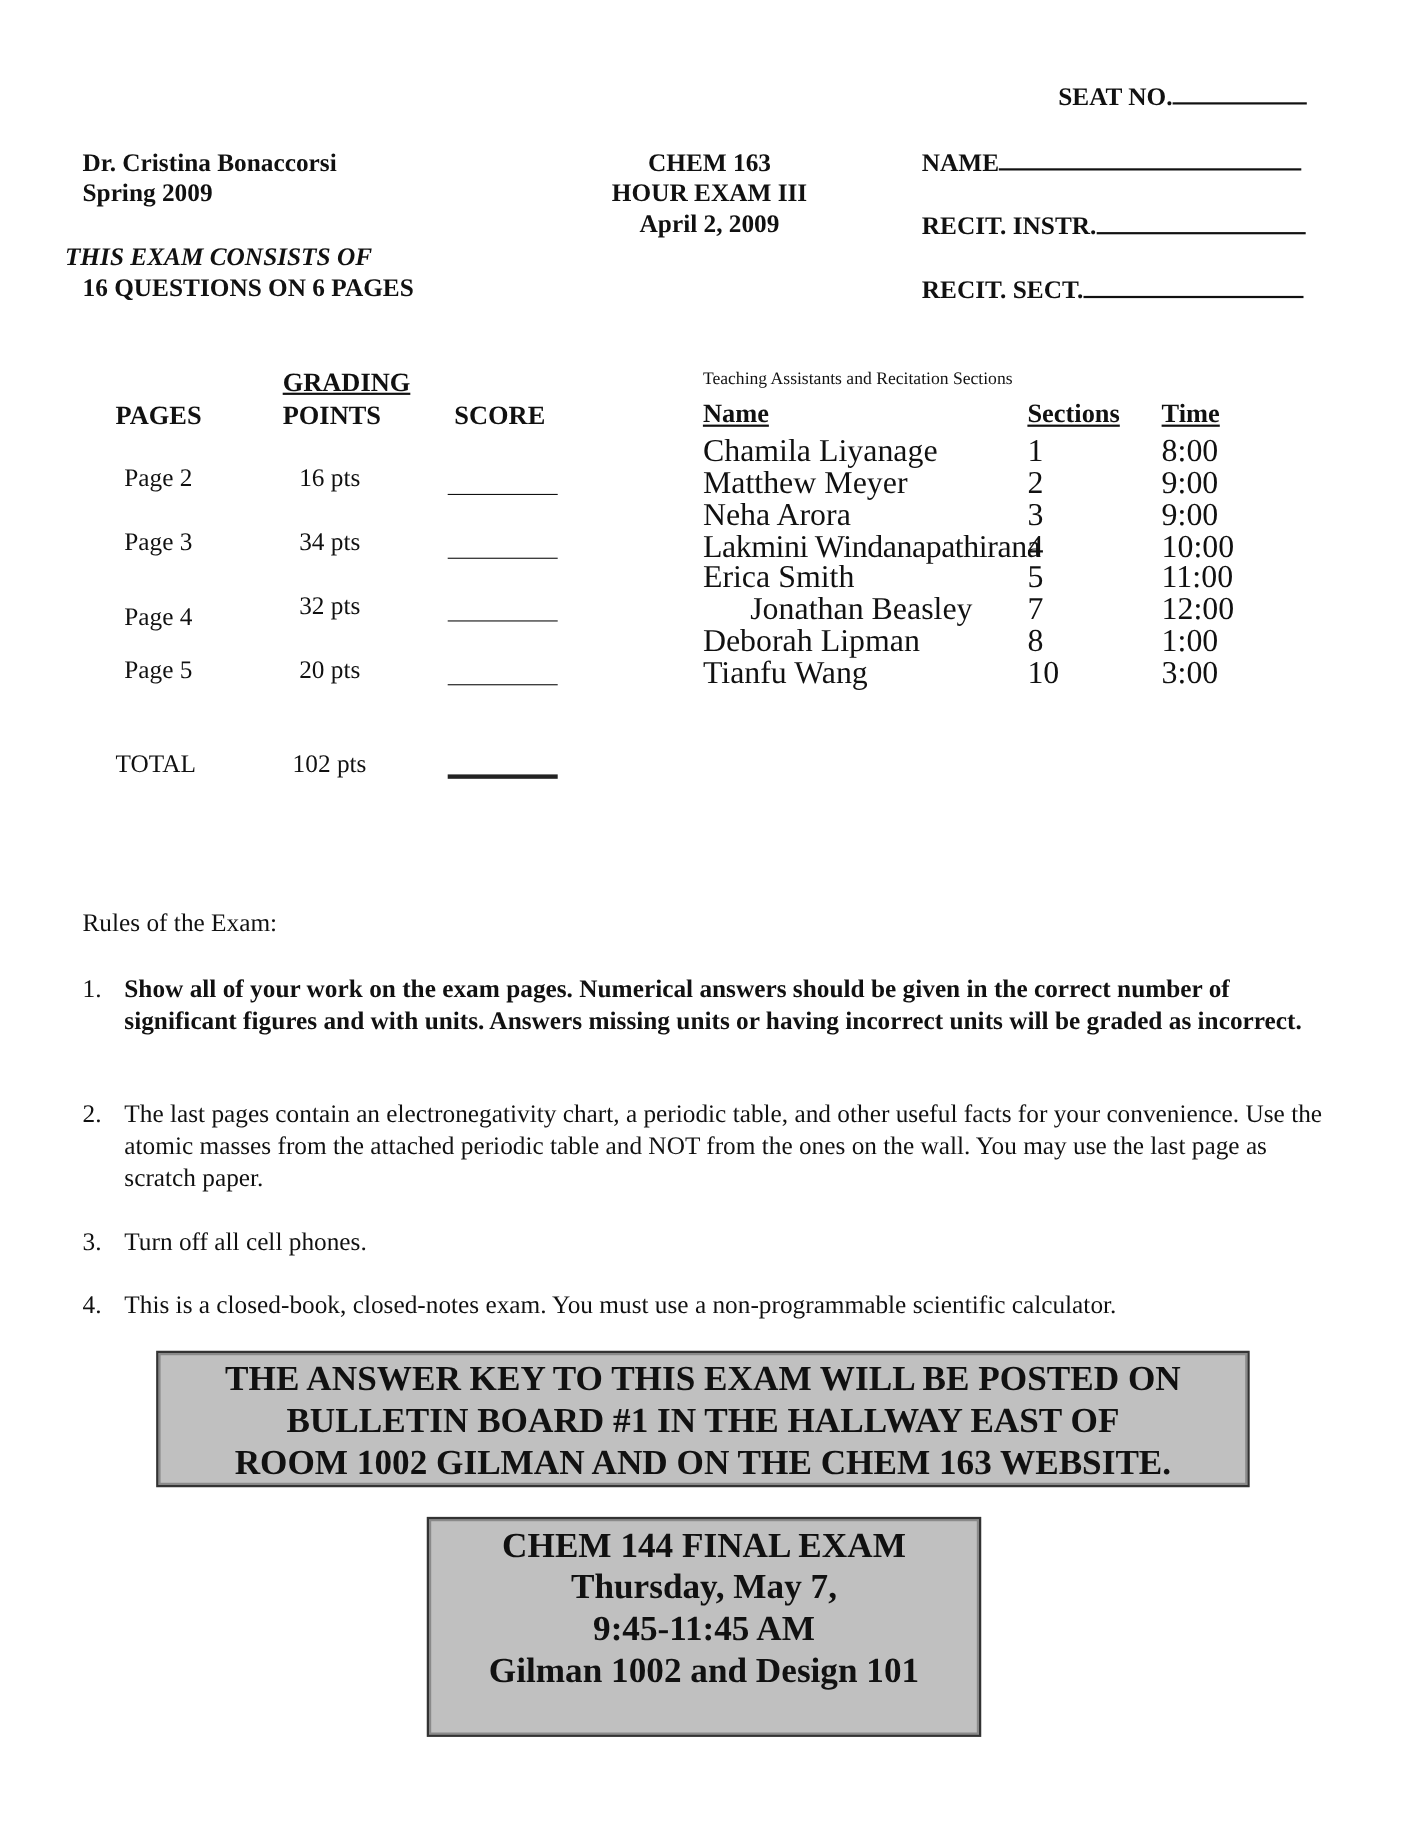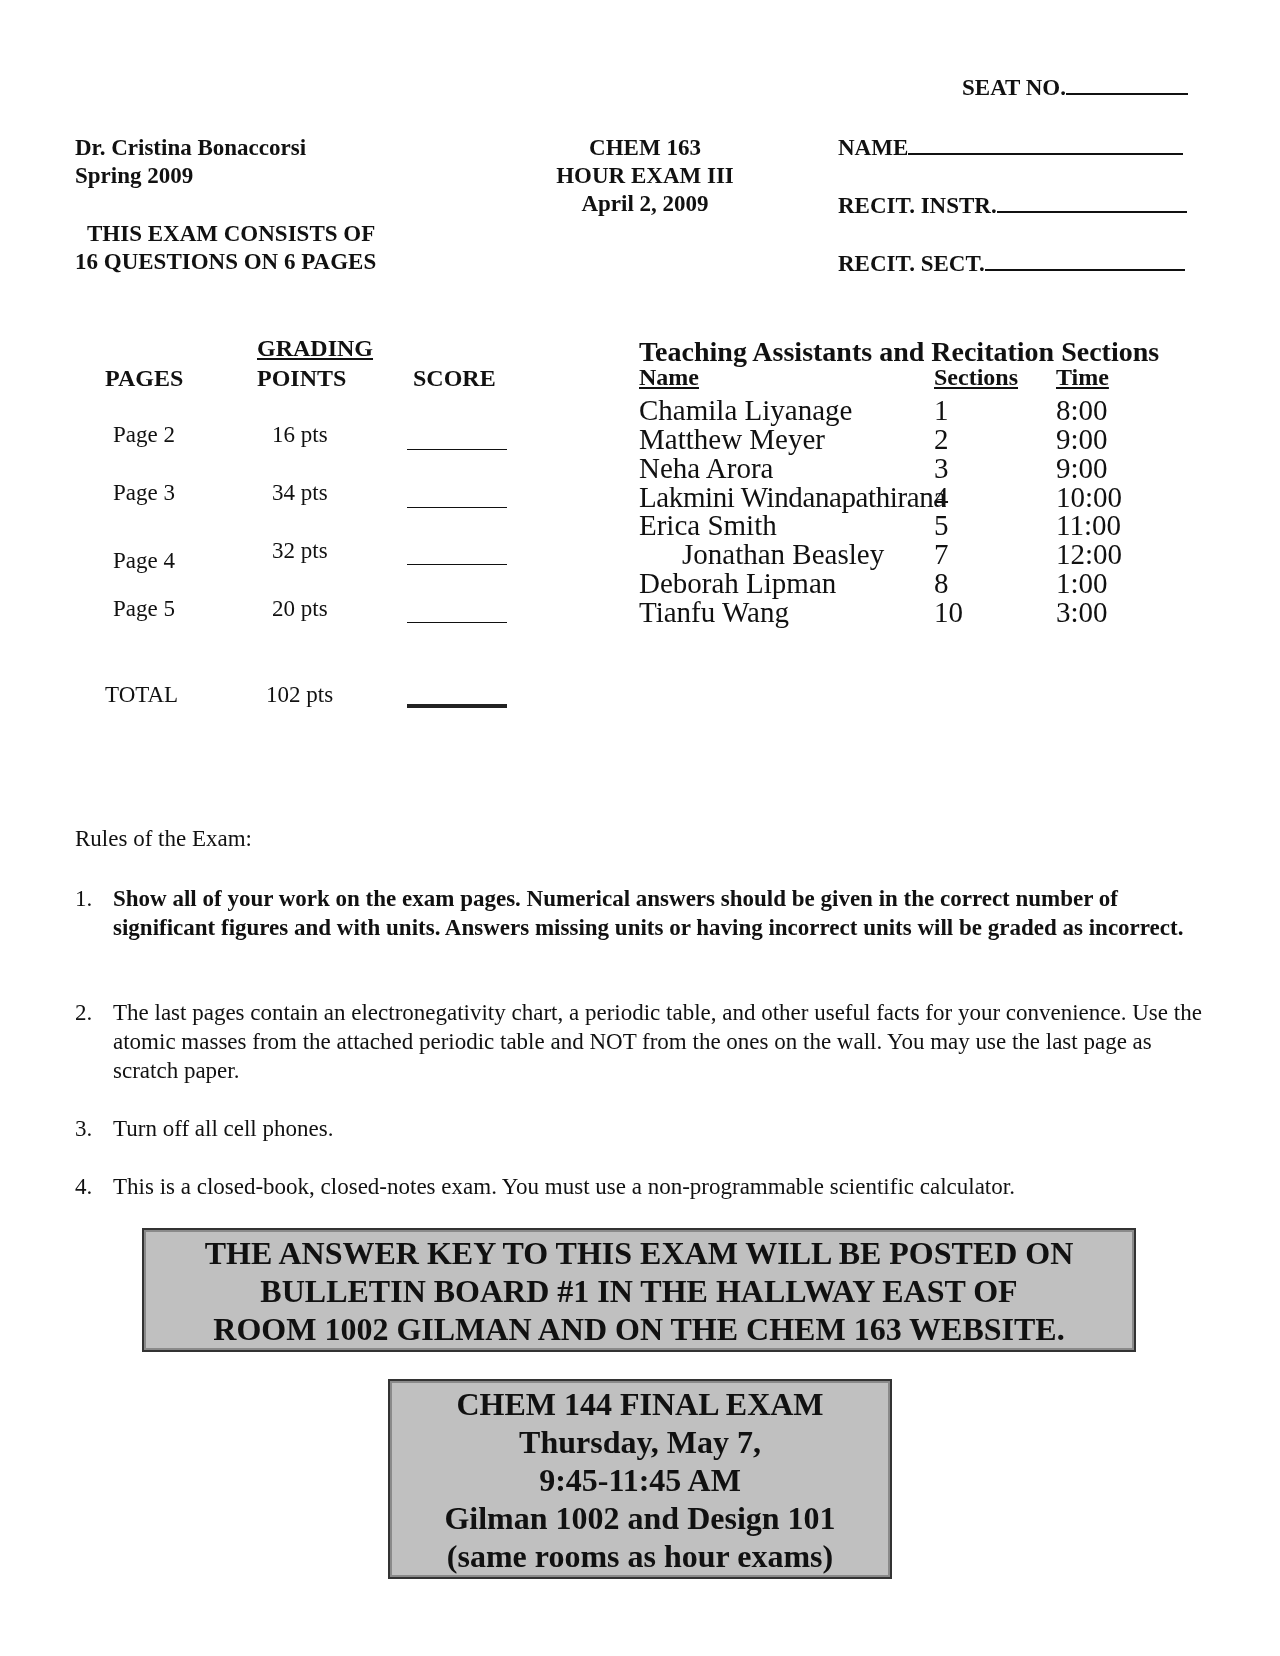--- a/index.html
+++ b/index.html
@@ -12,21 +12,21 @@
   .blank { display: inline-block; border-bottom: 2px solid #111; vertical-align: baseline; height: 0; }
   .center { text-align: center; }
 
   
   .gcol-h { font-size: 24px; font-weight: bold; line-height: 28px; }
   .gval { font-size: 23px; }
   .scoreline { position: absolute; width: 100px; height: 0; border-bottom: 1.5px solid #111; }
   .scoreline.total { border-bottom: 4px solid #222; }
 
   
-  .ta-title { font-size: 28px; font-weight: bold; }
+  .ta-title { font-size: 16px; font-weight: normal; }
   .ta-h { font-size: 24px; font-weight: bold; text-decoration: underline; }
   .ta-cell { font-size: 29px; }
 
   
   .rules-label { font-size: 23px; }
   .rule { position: absolute; left: 75px; width: 1130px; font-size: 23px; line-height: 29px; }
   .rule .num { position: absolute; left: 0; top: 0; }
   .rule .txt { margin-left: 38px; white-space: normal; }
   .rule.bold .txt { font-weight: bold; }
 
@@ -40,21 +40,21 @@
 </style>
 </head>
 <body>
 
 <div class="abs hdr" style="left:962px; top:74px;">
   <span>SEAT NO.</span><span class="blank" style="width:122px;"></span>
 </div>
 
 <div class="abs hdr" style="left:75px; top:134px;">Dr. Cristina Bonaccorsi</div>
 <div class="abs hdr" style="left:75px; top:162px;">Spring 2009</div>
-<div class="abs hdr" style="left:87px; top:220px;">THIS EXAM CONSISTS OF</div>
+<div class="abs hdr" style="left:59px; top:220px;font-style:italic;">THIS EXAM CONSISTS OF</div>
 <div class="abs hdr" style="left:75px; top:248px;">16 QUESTIONS ON 6 PAGES</div>
 
 <div class="abs hdr center" style="left:520px; width:250px; top:134px;">CHEM 163</div>
 <div class="abs hdr center" style="left:520px; width:250px; top:162px;">HOUR EXAM III</div>
 <div class="abs hdr center" style="left:520px; width:250px; top:190px;">April 2, 2009</div>
 
 <div class="abs hdr" style="left:838px; top:134px;">
   <span>NAME</span><span class="blank" style="width:275px;"></span>
 </div>
 <div class="abs hdr" style="left:838px; top:192px;">
@@ -153,14 +153,13 @@
   <div>THE ANSWER KEY TO THIS EXAM WILL BE POSTED ON</div>
   <div>BULLETIN BOARD #1 IN THE HALLWAY EAST OF</div>
   <div>ROOM 1002 GILMAN AND ON THE CHEM 163 WEBSITE.</div>
 </div>
 
 <div class="box" style="left:388px; top:1379px; width:500px; height:192px; padding-top:4px;">
   <div>CHEM 144 FINAL EXAM</div>
   <div>Thursday, May 7,</div>
   <div>9:45-11:45 AM</div>
   <div>Gilman 1002 and Design 101</div>
-  <div>(same rooms as hour exams)</div>
 </div>
 
 </body></html>

